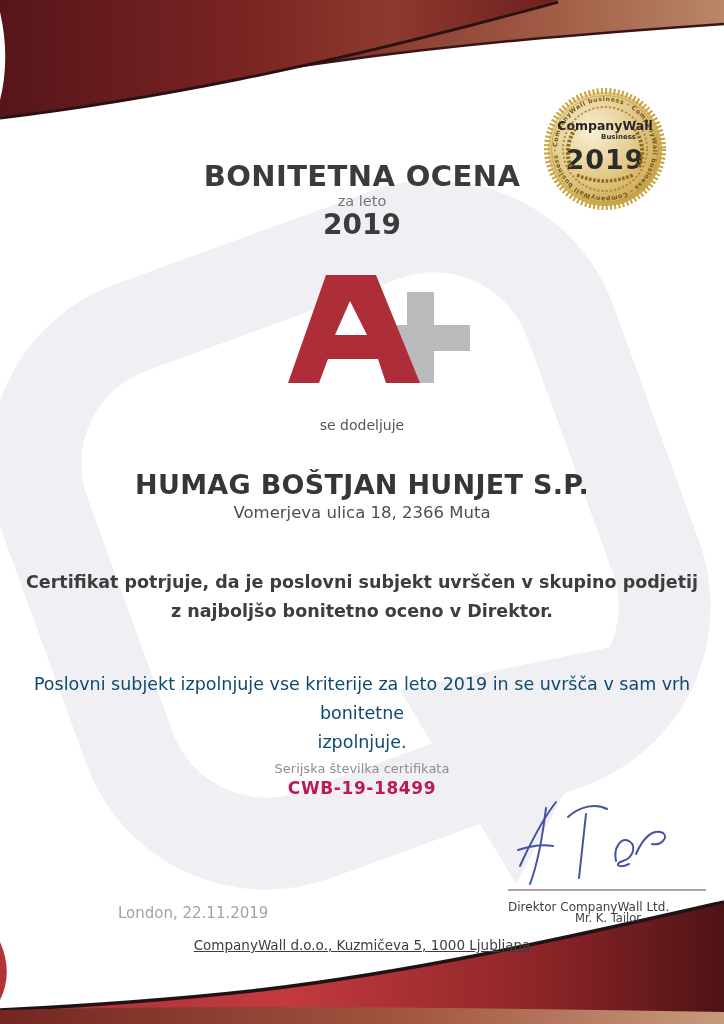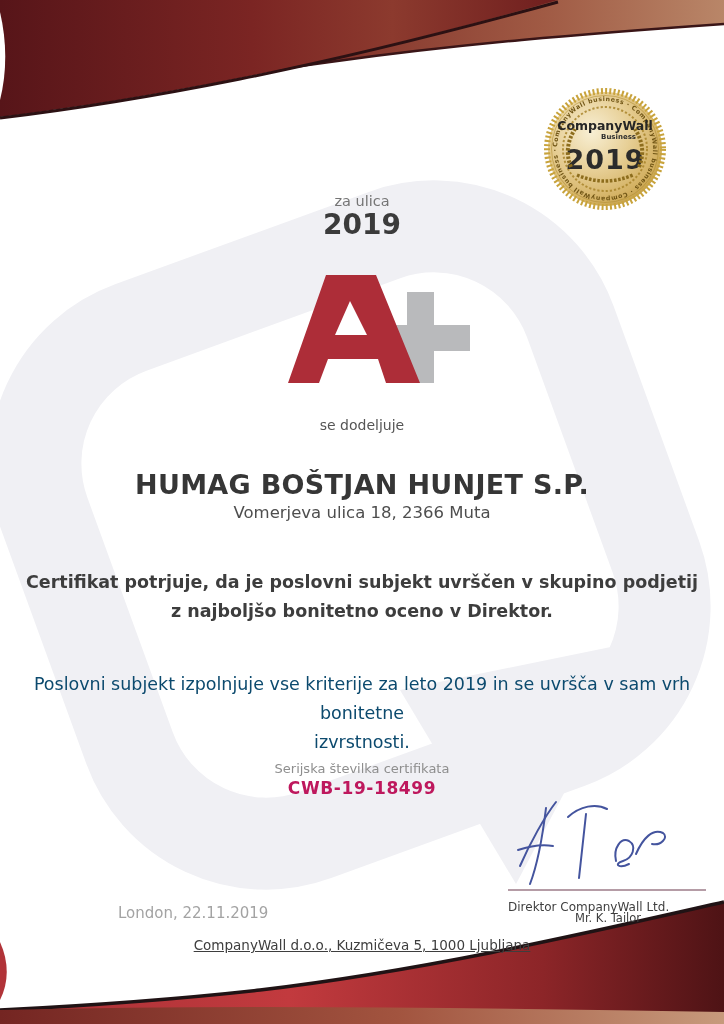--- a/index.html
+++ b/index.html
@@ -98,21 +98,22 @@
       <textPath href="#rimc" startOffset="2">CompanyWall business · CompanyWall business · CompanyWall business ·</textPath>
     </text>
     <text x="81" y="62" text-anchor="middle" font-size="12.5" font-weight="bold" fill="#262626">CompanyWall</text>
     <text x="112" y="71" text-anchor="end" font-size="7" font-weight="bold" fill="#2e2e2e">Business</text>
     <text x="81" y="101" text-anchor="middle" font-size="27" font-weight="bold" fill="#2b2b2b" letter-spacing="1">2019</text>
     <path d="M47,99 Q39,80 51,61" stroke="#8d6d1d" stroke-width="4" stroke-dasharray="2.6 1.6" fill="none"></path>
     <path d="M115,99 Q123,80 111,61" stroke="#8d6d1d" stroke-width="4" stroke-dasharray="2.6 1.6" fill="none"></path>
     <path d="M53,107 Q81,119 109,107" stroke="#8d6d1d" stroke-width="3.5" stroke-dasharray="2.6 1.6" fill="none"></path>
   </svg>
 
-  <div class="abs ctr subtitle">za ulica</div>
+  <div class="abs ctr title">BONITETNA OCENA</div>
+  <div class="abs ctr subtitle">za leto</div>
   <div class="abs ctr year">2019</div>
 
   <svg class="abs" style="left:280px;top:275px;" width="200" height="125" viewBox="0 0 200 125">
     <g>
       <rect x="127" y="17" width="27" height="91" fill="#b9babc"></rect>
       <rect x="91" y="50" width="99" height="26" fill="#b9babc"></rect>
     </g>
     <path fill="#ad2d38" fill-rule="evenodd" d="M46,0 H96 L140,108 H106 L98,84 H48 L39,108 H8 Z  M70,26 L87,60 H55 Z"></path>
   </svg>
 
@@ -120,21 +121,21 @@
   <div class="abs ctr company">HUMAG BOŠTJAN HUNJET S.P.</div>
   <div class="abs ctr address">Vomerjeva ulica 18, 2366 Muta</div>
 
   <div class="abs ctr stb">
     <div>Certifikat potrjuje, da je poslovni subjekt uvrščen v skupino podjetij</div>
     <div>z najboljšo bonitetno oceno v Direktor.</div>
   </div>
 
   <div class="abs ctr st">
     <div>Poslovni subjekt izpolnjuje vse kriterije za leto 2019 in se uvršča v sam vrh bonitetne</div>
-    <div>izvrstnosti.</div>
+    <div>izpolnjuje.</div>
   </div>
 
   <div class="abs ctr serlabel">Serijska številka certifikata</div>
   <div class="abs ctr sernum">CWB-19-18499</div>
 
   <svg class="abs" style="left:500px;top:788px;" width="212" height="110" viewBox="0 0 212 110">
     <g stroke="#44549e" stroke-width="2" fill="none" stroke-linecap="round">
       <path d="M20,78 C30,55 45,28 56,14"></path>
       <path d="M46,20 C43,45 38,75 30,96"></path>
       <path d="M18,62 C30,58 42,56 53,58"></path>

